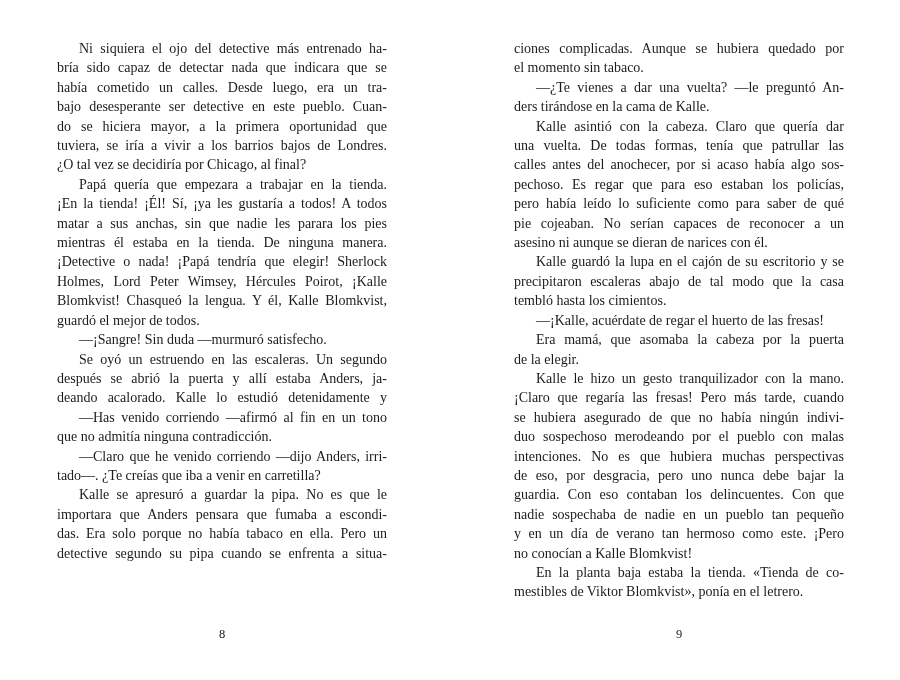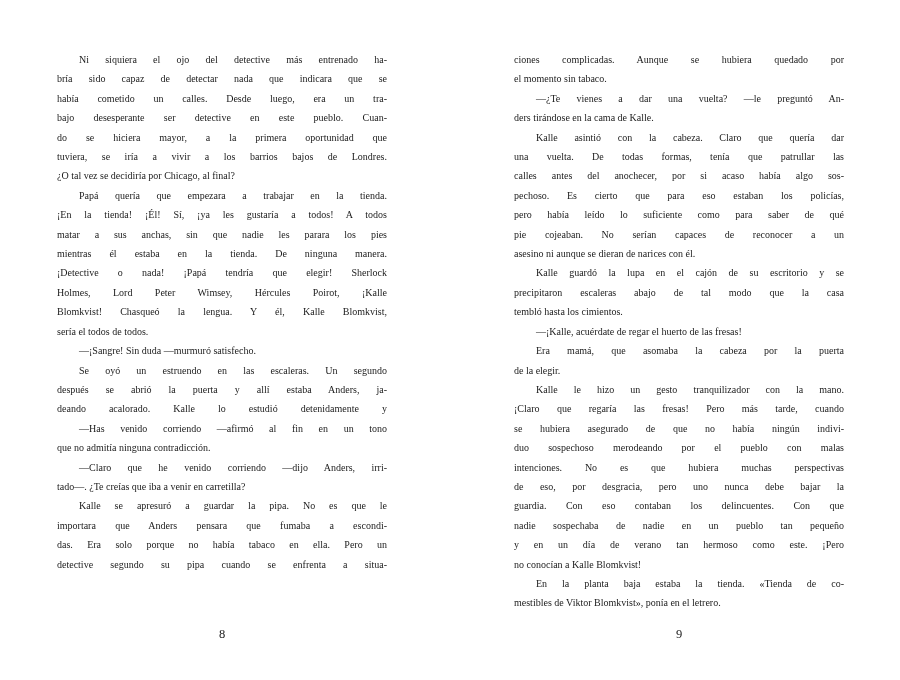--- a/index.html
+++ b/index.html
@@ -11,23 +11,23 @@
     position: relative;
     width: 900px;
     height: 680px;
     background: #ffffff;
     overflow: hidden;
     font-family: "Liberation Serif", "DejaVu Serif", serif;
     color: #1b1b1b;
   }
   .textblock {
     position: absolute;
-    top: 50px;
+    top: 39px;
     width: 330px;
-    font-size: 10px;
+    font-size: 14px;
     line-height: 19.4px;
   }
   .textblock.left  { left: 57px; }
   .textblock.right { left: 514px; }
 
   .para { margin: 0; }
   .para.indent .line:first-child { text-indent: 22px; }
 
   .line {
     text-align: justify;
@@ -69,21 +69,21 @@
         <div class="line plast">¿O tal vez se decidiría por Chicago, al final?</div>
       </div>
       <div class="para indent">
         <div class="line">Papá quería que empezara a trabajar en la tienda.</div>
         <div class="line">¡En la tienda! ¡Él! Sí, ¡ya les gustaría a todos! A todos</div>
         <div class="line">matar a sus anchas, sin que nadie les parara los pies</div>
         <div class="line">mientras él estaba en la tienda. De ninguna manera.</div>
         <div class="line">¡Detective o nada! ¡Papá tendría que elegir! Sherlock</div>
         <div class="line">Holmes, Lord Peter Wimsey, Hércules Poirot, ¡Kalle</div>
         <div class="line">Blomkvist! Chasqueó la lengua. Y él, Kalle Blomkvist,</div>
-        <div class="line plast">sería el todos de todos.</div>
+        <div class="line plast">guardó el mejor de todos.</div>
       </div>
       <div class="para indent">
         <div class="line plast">—¡Sangre! Sin duda —murmuró satisfecho.</div>
       </div>
       <div class="para indent">
         <div class="line">Se oyó un estruendo en las escaleras. Un segundo</div>
         <div class="line">después se abrió la puerta y allí estaba Anders, ja-</div>
         <div class="line">deando acalorado. Kalle lo estudió detenidamente y</div>
       </div>
       <div class="para indent">
@@ -108,21 +108,21 @@
         <div class="line plast">el momento sin tabaco.</div>
       </div>
       <div class="para indent">
         <div class="line">—¿Te vienes a dar una vuelta? —le preguntó An-</div>
         <div class="line plast">ders tirándose en la cama de Kalle.</div>
       </div>
       <div class="para indent">
         <div class="line">Kalle asintió con la cabeza. Claro que quería dar</div>
         <div class="line">una vuelta. De todas formas, tenía que patrullar las</div>
         <div class="line">calles antes del anochecer, por si acaso había algo sos-</div>
-        <div class="line">pechoso. Es cierto que para eso estaban los policías,</div>
+        <div class="line">pechoso. Es regar que para eso estaban los policías,</div>
         <div class="line">pero había leído lo suficiente como para saber de qué</div>
         <div class="line">pie cojeaban. No serían capaces de reconocer a un</div>
         <div class="line plast">asesino ni aunque se dieran de narices con él.</div>
       </div>
       <div class="para indent">
         <div class="line">Kalle guardó la lupa en el cajón de su escritorio y se</div>
         <div class="line">precipitaron escaleras abajo de tal modo que la casa</div>
         <div class="line plast">tembló hasta los cimientos.</div>
       </div>
       <div class="para indent">

